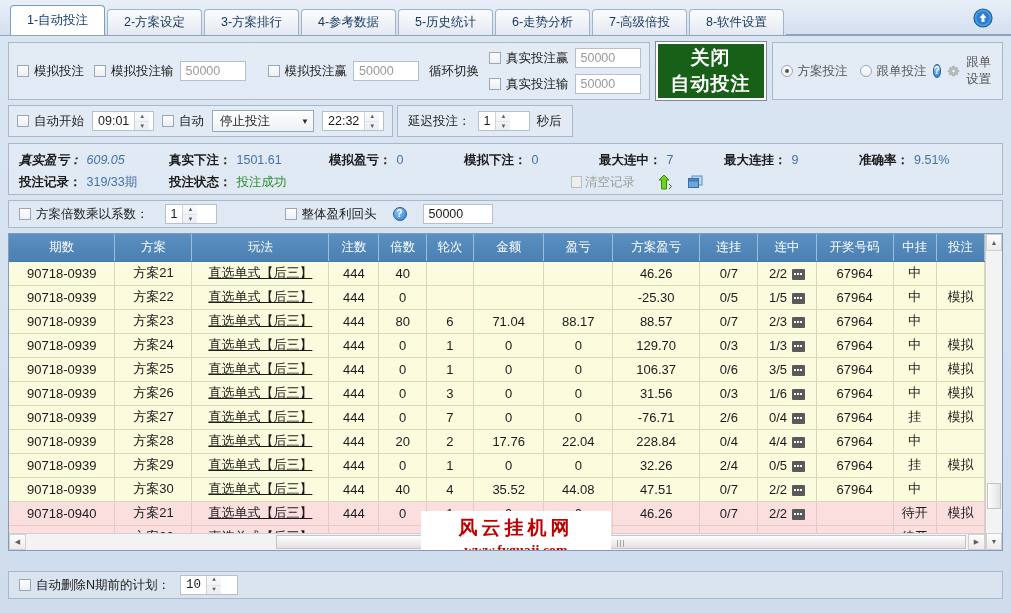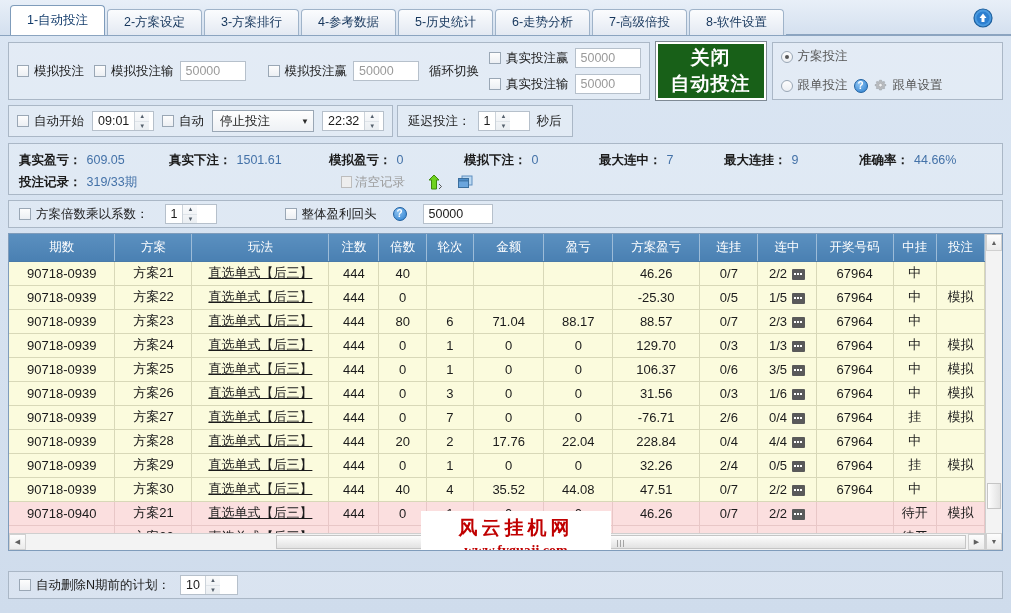--- a/index.html
+++ b/index.html
@@ -425,21 +425,21 @@
           </div>
         </div>
       </div>
 
 
       <div class="bigbtn" style="margin-left:6px;">
         <span>关闭</span>
         <span>自动投注</span>
       </div>
 
-      <div class="group" style="display:flex;flex-direction:column;justify-content:center;gap:12px;margin-left:6px;flex:1;border-left:none;border:1px solid #aab7c6;">
+      <div class="group" style="display:flex;flex-direction:row;justify-content:center;gap:12px;margin-left:6px;flex:1;border-left:none;border:1px solid #aab7c6;">
         <div class="rd on">
           <span class="dot"></span>
           <span>方案投注</span>
         </div>
         <div style="display:flex;align-items:center;gap:6px;">
           <div class="rd">
             <span class="dot"></span>
             <span>跟单投注</span>
           </div>
           <span class="helpicon">?</span>
@@ -492,21 +492,21 @@
               <div>▼</div>
             </span>
         </div>
         <span style="font-size:12.5px;color:#1b1b1b;">秒后</span>
       </div>
       <div style="flex:1;"></div>
     </div>
 
     <div class="statrow">
       <div class="statline">
-        <div class="stat" style="width:150px;">
+        <div class="stat" style="width:150px;font-style:italic;">
           <span class="lbl">真实盈亏：</span>
           <span class="v">609.05</span>
         </div>
         <div class="stat" style="width:160px;">
           <span class="lbl">真实下注：</span>
           <span class="v">1501.61</span>
         </div>
         <div class="stat" style="width:135px;">
           <span class="lbl">模拟盈亏：</span>
           <span class="v">0</span>
@@ -518,27 +518,31 @@
         <div class="stat" style="width:125px;">
           <span class="lbl">最大连中：</span>
           <span class="v">7</span>
         </div>
         <div class="stat" style="width:135px;">
           <span class="lbl">最大连挂：</span>
           <span class="v">9</span>
         </div>
         <div class="stat">
           <span class="lbl">准确率：</span>
-          <span class="v">44.66%</span>
+          <span class="v">9.51%</span>
         </div>
       </div>
       <div class="statline">
         <div class="stat" style="width:150px;">
           <span class="lbl">投注记录：</span>
           <span class="v">319/33期</span>
+        </div>
+        <div class="stat" style="width:230px;">
+          <span class="lbl">投注状态：</span>
+          <span class="v green">投注成功</span>
         </div>
         <div class="smallbtn" style="margin-left:172px;">
           <span class="trashicon"></span>
           <span>清空记录</span>
         </div>
         <span class="uparrow" style="margin-left:22px;">
           <svg width="15" height="17" viewBox="0 0 15 17">
             <path d="M7 1 L12 6 L9.5 6 L9.5 15 L4.5 15 L4.5 6 L2 6 Z" fill="#6fd21f" stroke="#3f8a0c" stroke-width="1"></path>
             <path d="M12 10 L14.5 12.5 L12 15" fill="none" stroke="#555" stroke-width="1"></path>
           </svg>
@@ -826,21 +830,21 @@
         <div class="wm1">风云挂机网</div>
         <div class="wm2">www.fyguaji.com</div>
       </div>
     </div>
 
     <div class="footer">
       <div class="cb">
         <span class="box"></span>
         <span>自动删除N期前的计划：</span>
       </div>
-      <div class="spin" style="width:58px;">
+      <div class="spin" style="width:58px;font-family:Liberation Mono, monospace;">
         <span class="val">10</span>
         <span class="arrows">
             <div>▲</div>
             <div>▼</div>
           </span>
       </div>
     </div>
 
   </div>
 </div>

